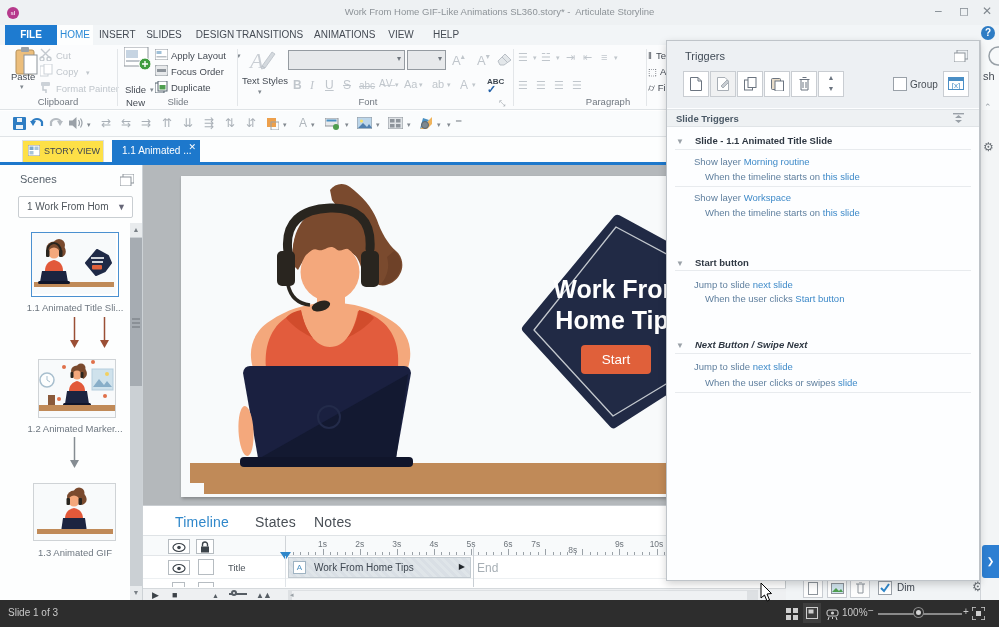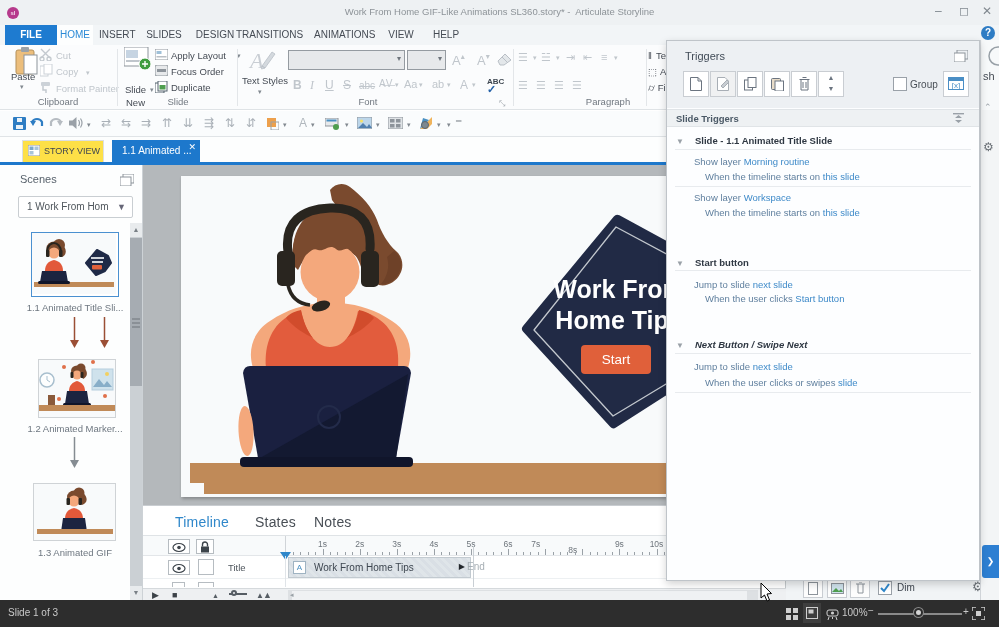--- a/index.html
+++ b/index.html
@@ -520,21 +520,21 @@
           <ellipse cx="10" cy="6.5" rx="6" ry="4" fill="none" stroke="#3d444b" stroke-width="1.2"></ellipse>
           <circle cx="10" cy="6.5" r="1.8" fill="#3d444b"></circle>
         </svg></div>
     <div class="iconbox" style="left:55px; top:3px; width:16px; height:16px;"></div>
     <div style="position:absolute; left:85px; top:6px; font-size:9.5px; color:#4e555c;">Title</div>
     <div id="tlbar">
       <div style="position:absolute; left:4px; top:3px; width:13px; height:13px; background:#fff; border:1px solid #9fb3c2; font-size:8px; color:#4a90c2; text-align:center; line-height:12px;">A</div>
       <div style="position:absolute; left:25px; top:4px; font-size:10px; color:#3d4650; white-space:nowrap;">Work From Home Tips</div>
       <div style="position:absolute; right:5px; top:4px; font-size:8px; color:#22272c;">▶</div>
     </div>
-    <div style="position:absolute; left:324px; top:5px; font-size:10px; color:#a7afb5;">End</div>
+    <div style="position:absolute; left:334px; top:5px; font-size:12px; color:#a7afb5;">End</div>
   </div>
   <div style="position:absolute; left:29px; top:76px; width:13px; height:5px; background:#fff; border:1px solid #b6bcc1; border-bottom:none;"></div>
   <div style="position:absolute; left:55px; top:76px; width:16px; height:5px; background:#fff; border:1px solid #b6bcc1; border-bottom:none;"></div>
   <div id="tlctrl">
     <div style="position:absolute; left:9px; top:1px; font-size:9px; color:#3c4248;">▶</div>
     <div style="position:absolute; left:29px; top:1px; font-size:9px; color:#3c4248;">■</div>
     <div style="position:absolute; left:69px; top:3px; font-size:7px; color:#565d64;">▲</div>
     <div style="position:absolute; left:86px; top:4px; width:18px; height:2px; background:#565d64;"></div>
     <div style="position:absolute; left:88px; top:1px; width:6px; height:6px; border-radius:50%; border:2px solid #565d64; background:#eef0f2;"></div>
     <div style="position:absolute; left:113px; top:2px; font-size:8px; color:#565d64;">▲</div>

